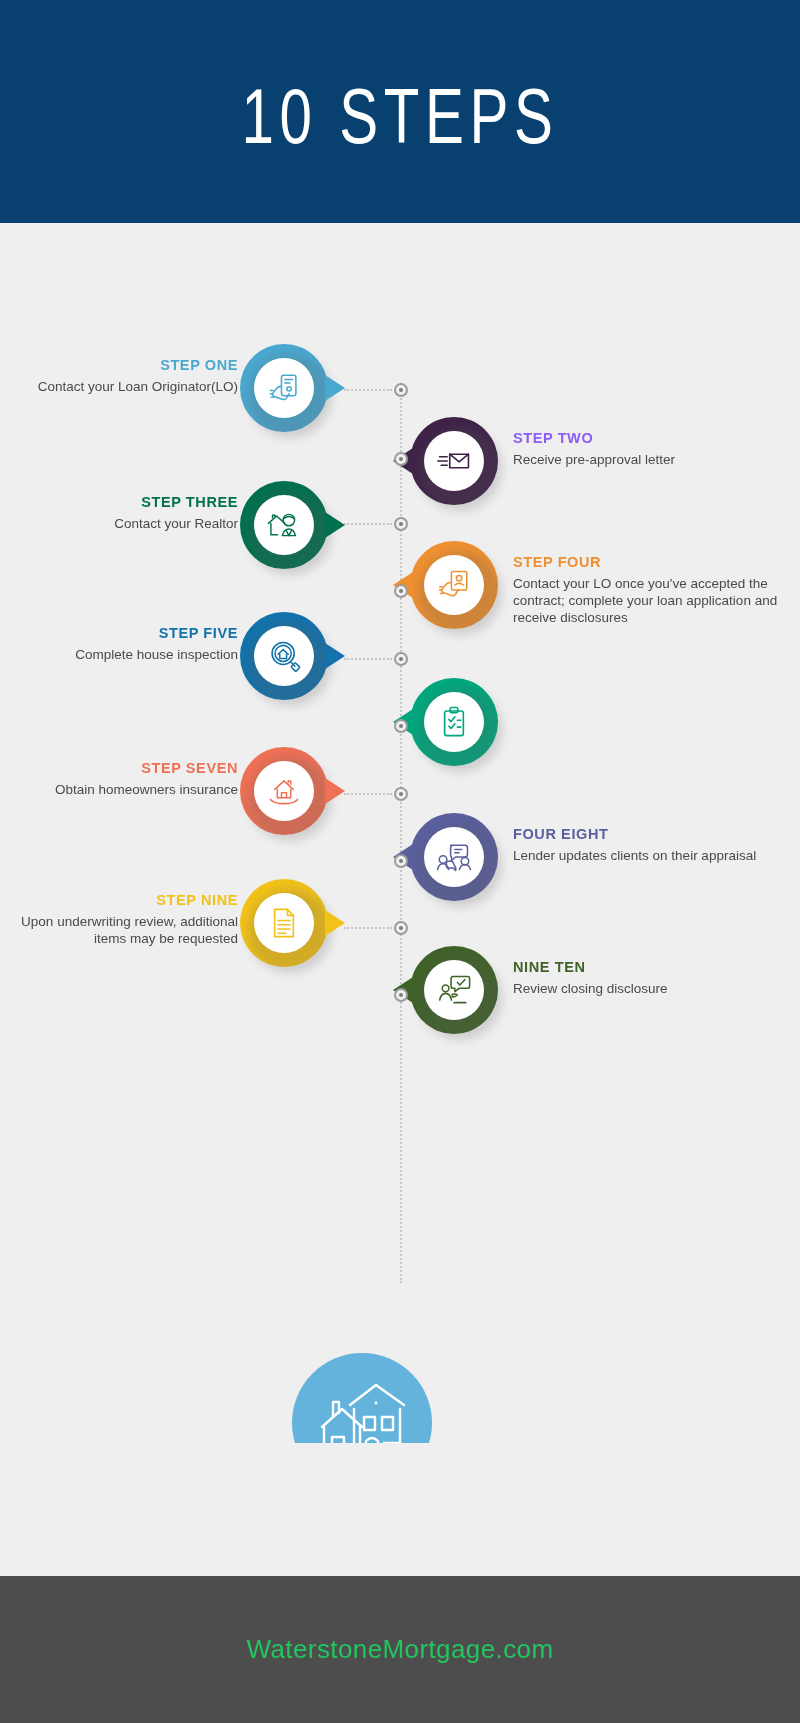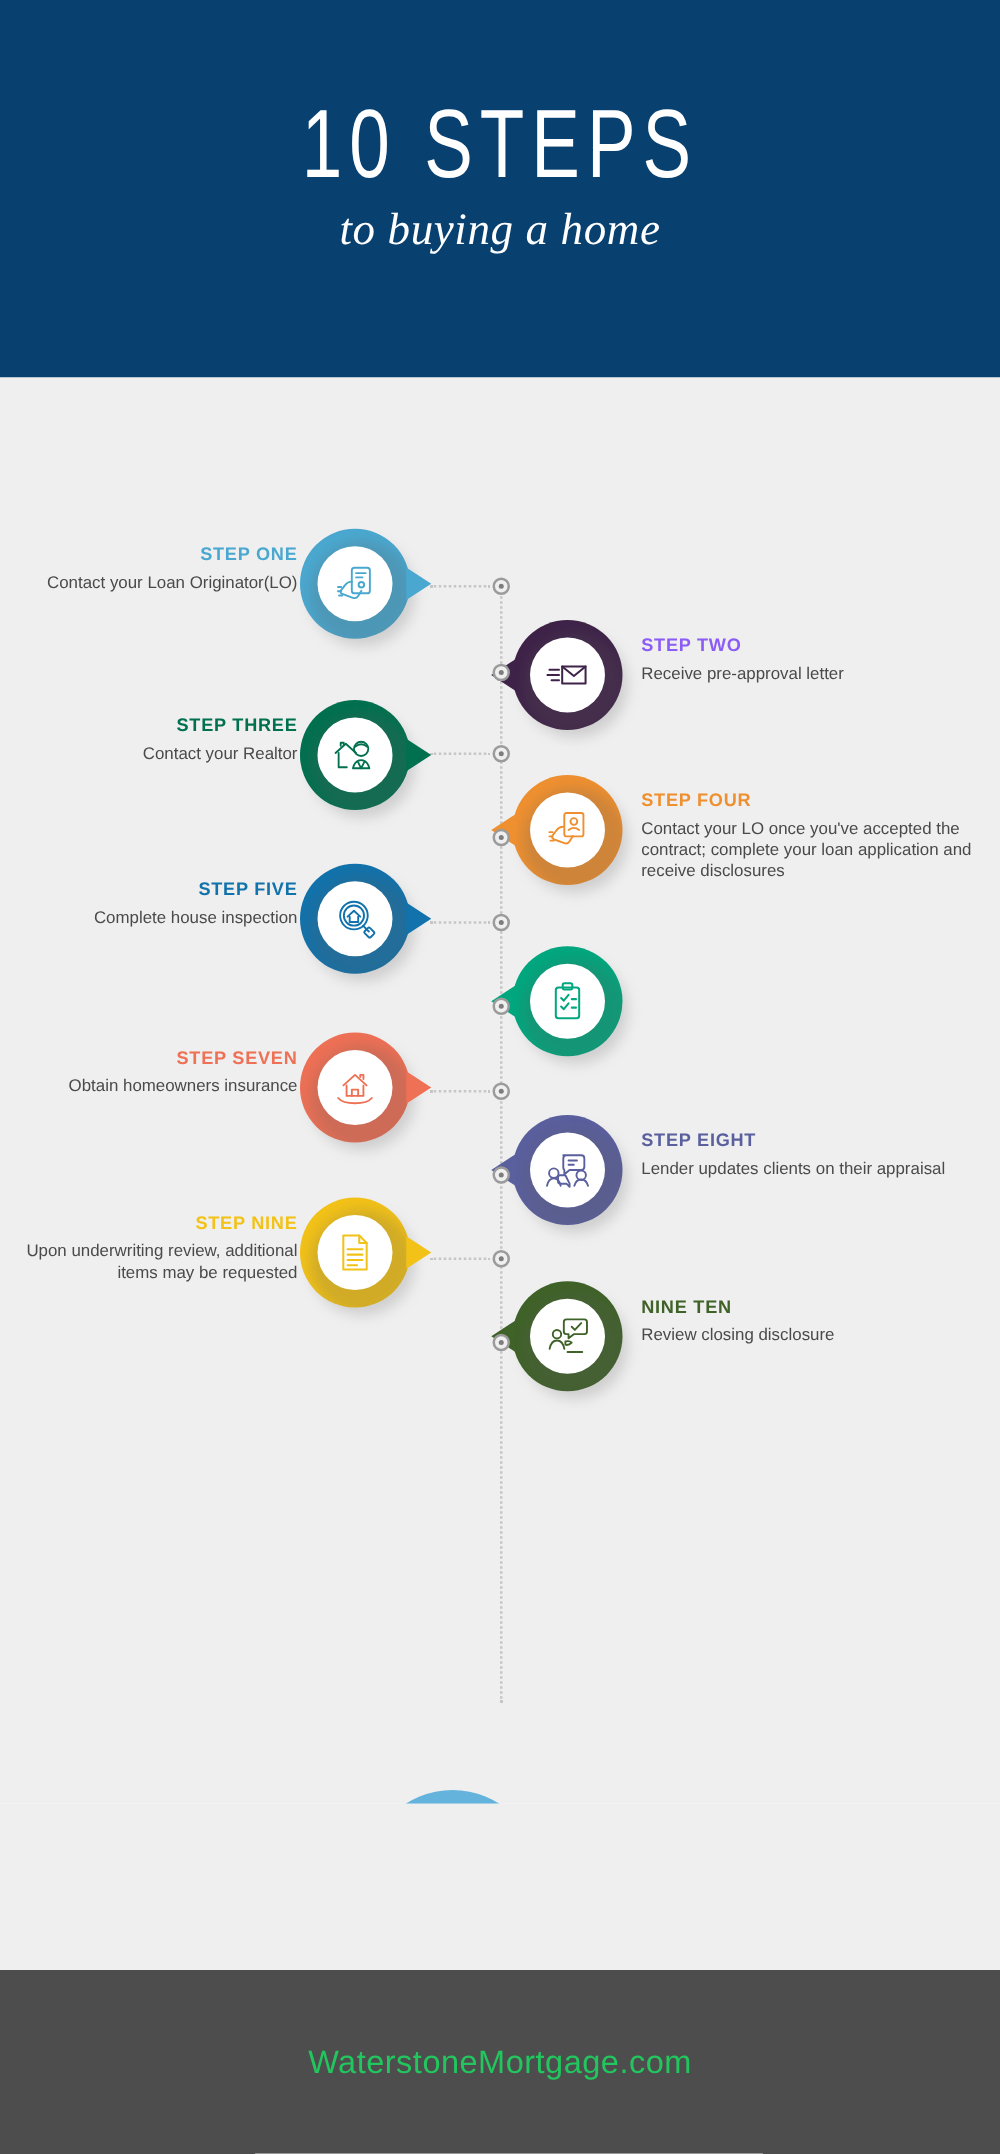--- a/index.html
+++ b/index.html
@@ -9,21 +9,21 @@
     background: #efefef;
     width: 800px;
     height: 1723px;
     position: relative;
     overflow: hidden;
   }
 
   
   .header {
     width: 800px;
-    height: 302px;
+    height: 223px;
     background: #084070;
     position: relative;
   }
   .header-inner {
     position: absolute;
     left: 0; right: 0;
     top: 78px;
     text-align: center;
   }
   .title-main {
@@ -242,21 +242,20 @@
 #steps-container > .step:nth-child(6) .bubble::after{border-right-color:#00a77e;}
 #steps-container > .step:nth-child(7) .bubble::after{border-left-color:#ee7055;}
 #steps-container > .step:nth-child(8) .bubble::after{border-right-color:#5a5f9e;}
 #steps-container > .step:nth-child(9) .bubble::after{border-left-color:#f2c218;}
 #steps-container > .step:nth-child(10) .bubble::after{border-right-color:#3f6228;}</style></head>
 <body>
 
 <div class="header">
   <div class="header-inner">
     <div class="title-main">10 STEPS</div>
-    <div class="title-sub">to buying a home</div>
   </div>
 </div>
 
 <div class="body-area">
   <div class="spine"></div>
   <div id="nodes">
       <div class="node" style="top: 160px;"></div>
       <div class="node-dash" style="left: 344px; width: 48px; top: 166px; position: absolute;"></div>
       <div class="node" style="top: 229px;"></div>
       <div class="node-dash" style="left: 408px; width: 34px; top: 235px; position: absolute;"></div>
@@ -443,21 +442,21 @@
                   <path d="M27.5 34 q1.5-6 6.5-6 q5 0 6.5 6"></path>
     <path d="M17 5 h17 a3 3 0 0 1 3 3 v8 a3 3 0 0 1 -3 3 h-11 l-5 4 v-4 a3 3 0 0 1 -1-2 V8 a3 3 0 0 1 3-3 z"></path>
     <path d="M22 10 h8 M22 14 h5"></path>
     <path d="M19 24 h-5 a2 2 0 0 0 -2 2 v4 a2 2 0 0 0 2 2 h6 l3 3 v-3 z"></path>
                 </g>
               </svg>
             </span>
           </div>
         </div>
         <div class="txt">
-          <div class="step-title" style="color: rgb(90, 95, 158);">STEP EIGHT</div>
+          <div class="step-title" style="color: rgb(90, 95, 158);">FOUR EIGHT</div>
           <div class="step-desc">Lender updates clients on their appraisal</div>
         </div>
       </div>
       <div class="step left" style="top: 656px;">
         <div class="bubble" style="background: rgb(242, 194, 24); --c: #f2c218;">
           <div class="shadow"></div>
           <div class="inner">
             <span>
               <svg width="28" height="34" viewBox="0 0 32 40">
                 <g fill="none" stroke="#f2c218" stroke-width="1.9" stroke-linecap="round" stroke-linejoin="round">

